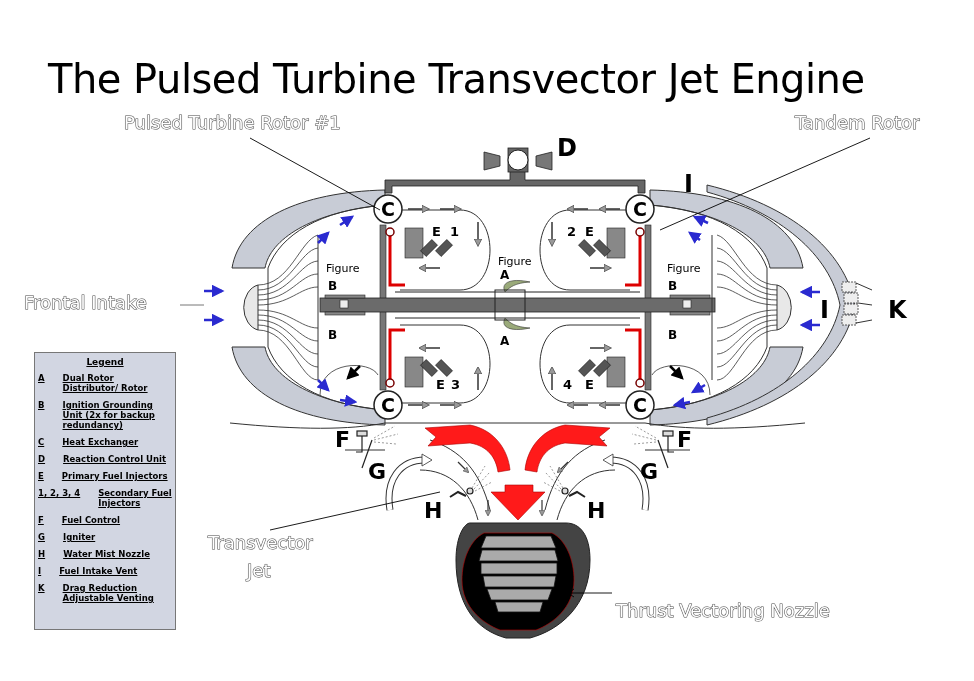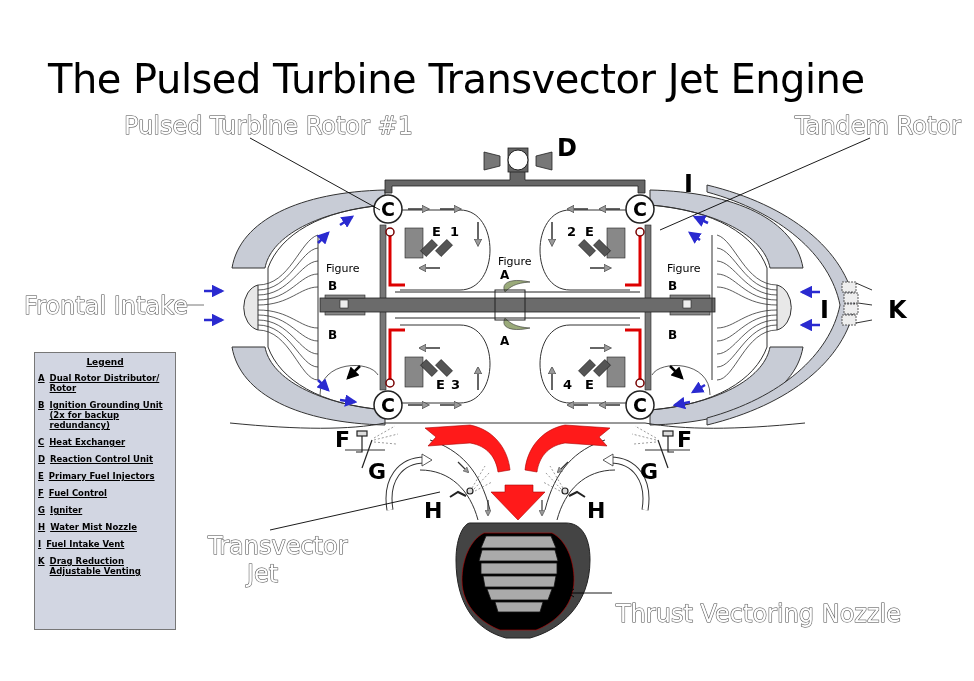--- a/index.html
+++ b/index.html
@@ -1,29 +1,29 @@
 <!DOCTYPE html>
 <html><head>
 <meta charset="utf-8">
 <style>
   html, body { margin: 0; padding: 0; background: #ffffff; }
   body { width: 974px; height: 681px; position: relative; overflow: hidden;
          font-family: "DejaVu Sans", sans-serif; }
   #title { position: absolute; left: 48px; top: 40px; font-size: 40px; font-weight: normal;
            letter-spacing: -0.5px; color: #000; white-space: nowrap; font-family: "DejaVu Sans", sans-serif; margin-top: 16px; }
-  .outline-label { position: absolute; font-size: 24px; color: #fff; white-space: nowrap;
+  .outline-label { position: absolute; font-size: 18px; color: #fff; white-space: nowrap;
                    -webkit-text-stroke: 1px #555; paint-order: stroke fill;
                    text-shadow: 0 0 1px #555; font-family: "DejaVu Sans", sans-serif; }
   #legend { position: absolute; left: 34px; top: 352px; width: 142px; height: 278px;
             background: #d2d6e2; border: 1px solid #777; font-size: 8.5px; color: #000;
             font-family: "DejaVu Sans", sans-serif; box-sizing: border-box; padding: 4px 3px; text-decoration: underline; }
   #legend .lg-title { text-align: center; font-weight: bold; font-size: 9px; margin-bottom: 6px; }
   #legend .lg-item { display: flex; margin-bottom: 7px; line-height: 10px; font-weight: bold; }
   #legend .lg-key { flex: 0 0 auto; margin-right: 5px; }
-  #legend .lg-text { flex: 1; }
+  #legend .lg-text { flex: 1; margin-left: 13px; }
   svg#diagram { position: absolute; left: 0; top: 0; }
   .letter { font-family: "DejaVu Sans", sans-serif; font-weight: bold; fill: #000; }
 </style>
 </head>
 <body>
 
 <div id="title">The Pulsed Turbine Transvector Jet Engine</div>
 
 <svg id="diagram" width="974" height="681" viewBox="0 0 974 681">
   <defs>
@@ -340,20 +340,24 @@
       </div>
       <div class="lg-item">
         <span class="lg-key">D</span>
         <span class="lg-text">Reaction Control Unit</span>
       </div>
       <div class="lg-item">
         <span class="lg-key">E</span>
         <span class="lg-text">Primary Fuel Injectors</span>
       </div>
       <div class="lg-item">
+        <span class="lg-key">1, 2, 3, 4</span>
+        <span class="lg-text">Secondary Fuel Injectors</span>
+      </div>
+      <div class="lg-item">
         <span class="lg-key">F</span>
         <span class="lg-text">Fuel Control</span>
       </div>
       <div class="lg-item">
         <span class="lg-key">G</span>
         <span class="lg-text">Igniter</span>
       </div>
       <div class="lg-item">
         <span class="lg-key">H</span>
         <span class="lg-text">Water Mist Nozzle</span>

